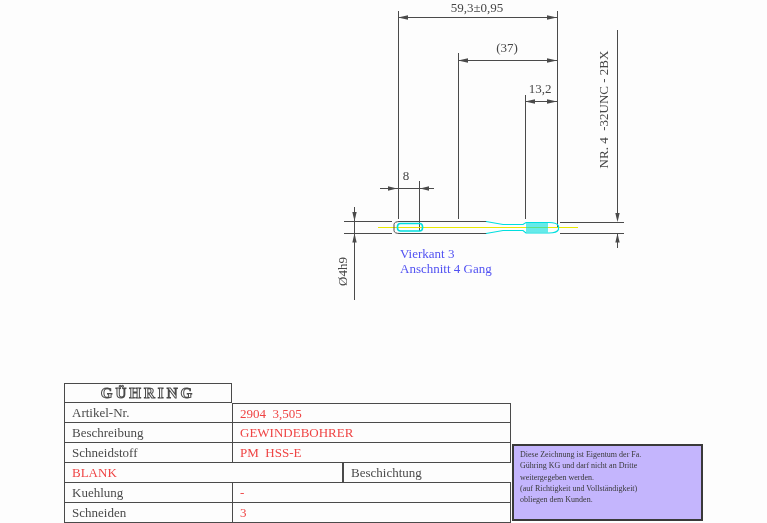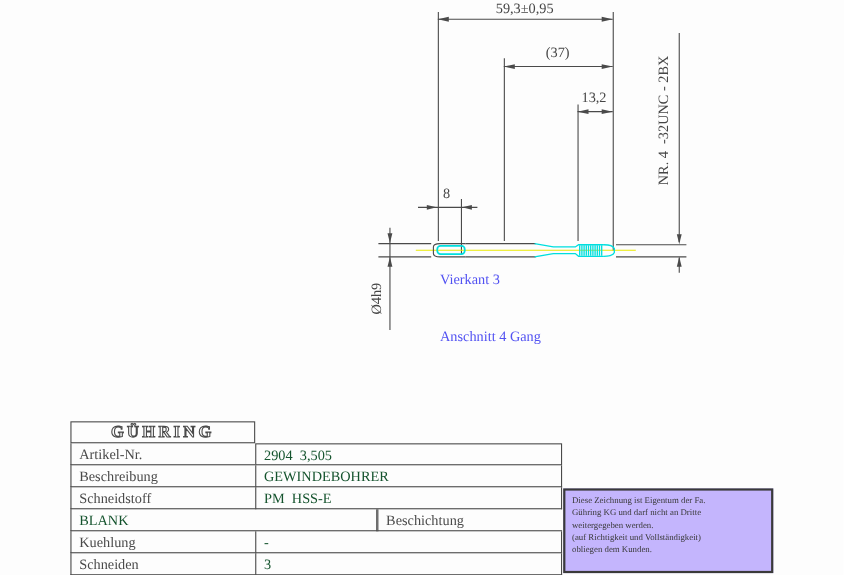--- a/index.html
+++ b/index.html
@@ -26,21 +26,21 @@
     -webkit-text-stroke:1px #4a4a4a;
   }
   @supports not (-webkit-text-stroke:1px #000){.logo-text{color:#4a4a4a;}}
   .spec-row{display:flex;}
   .cell{
     box-sizing:border-box;height:20px;border-left:1px solid #4a4a4a;
     border-bottom:1px solid #4a4a4a;padding:2px 0 0 7px;font-size:13px;
     color:#4a4a4a;white-space:pre;overflow:hidden;
   }
   .cell.lab{width:168px;}
-  .cell.val{width:279px;border-right:1px solid #4a4a4a;color:#14532d;}
+  .cell.val{width:279px;border-right:1px solid #4a4a4a;color:#ef4444;}
   .spec-row.first .cell{border-top:1px solid #4a4a4a;}
   .spec-row.first .cell.lab{border-top:none;}
   
   .notice{
     position:absolute;left:512px;top:444px;width:191px;height:77px;
     box-sizing:border-box;border:2px solid #3a3a3a;background:#c4b5fd;
     padding:3px 2px 0 6px;color:#3a3a3a;
   }
   .notice-line{font-size:8px;line-height:11.3px;white-space:pre;}
 </style>
@@ -103,21 +103,21 @@
     </g>
   </svg>
 
   <div class="dtext" style="left:397px;top:1px;width:160px;">59,3±0,95</div>
   <div class="dtext" style="left:457px;top:41px;width:100px;">(37)</div>
   <div class="dtext" style="left:507px;top:82px;width:66px;">13,2</div>
   <div class="dtext" style="left:386px;top:169px;width:40px;">8</div>
   <div class="dtext rot" style="left:312px;top:265px;width:60px;">Ø4h9</div>
   <div class="dtext rot" style="left:513px;top:103px;width:180px;">NR. 4  -32UNC - 2BX</div>
   <div class="dtext blue" style="left:400px;top:247px;width:160px;">Vierkant 3</div>
-  <div class="dtext blue" style="left:400px;top:262px;width:180px;margin-top:37px;">Anschnitt 4 Gang</div>
+  <div class="dtext blue" style="left:400px;top:262px;width:180px;">Anschnitt 4 Gang</div>
 
   <div class="spec-table">
     <div class="logo-cell">
       <span class="logo-text">GÜHRING</span>
     </div>
     <div class="spec-row first">
       <div class="cell lab">Artikel-Nr.</div>
       <div class="cell val">2904  3,505</div>
     </div>
     <div class="spec-row">

